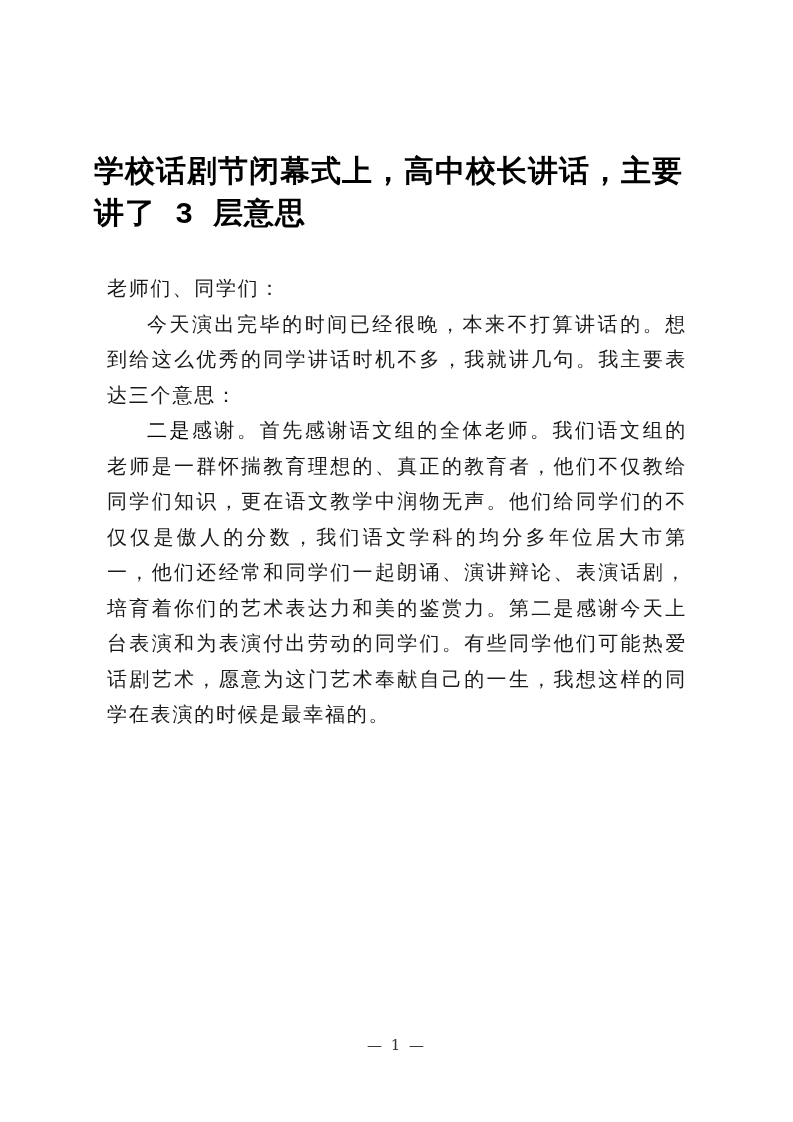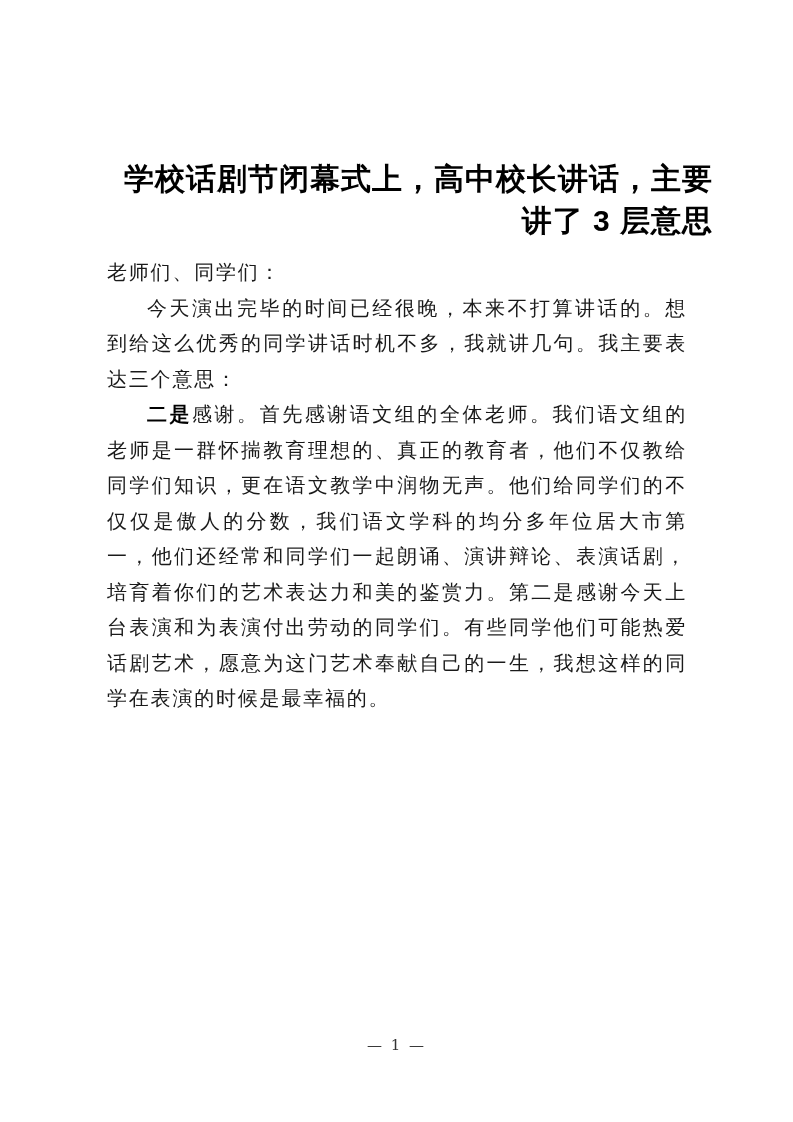--- a/index.html
+++ b/index.html
@@ -19,52 +19,52 @@
       left: 0; top: 0;
       width: 793px;
       height: 1122px;
       background: #ffffff;
     }
     .title {
       position: absolute;
       left: 90px;
       top: 148px;
       width: 613px;
-      text-align: right;
-      font-family: Liberation Sans, sans-serif;
+      text-align: left;
+      font-family: Liberation Mono, monospace;
       font-weight: bold;
       font-size: 30px;
       line-height: 42px;
       letter-spacing: 1px;
       color: #000000;
-      margin: 10px;
+      margin: 4px;
     }
     .body-text {
       position: absolute;
       left: 107px;
-      top: 255px;
+      top: 271px;
       width: 580px;
       font-family: "DejaVu Sans", "Liberation Sans", sans-serif;
       font-size: 20px;
       line-height: 35.5px;
       letter-spacing: 1.8px;
       color: #1a1a1a;
       text-align: justify;
       text-justify: inter-character;
     }
     .body-text p {
       margin: 0;
       text-align: justify;
       text-align-last: left;
     }
     .body-text p.indent {
       text-indent: 2em;
     }
     .strong {
-      font-weight: bold;
+      font-weight: normal;
       color: #000000;
     }
     .page-number {
       position: absolute;
       left: 0;
       width: 793px;
       top: 1036px;
       text-align: center;
       font-family: "DejaVu Serif", "Liberation Serif", serif;
       font-size: 15px;

